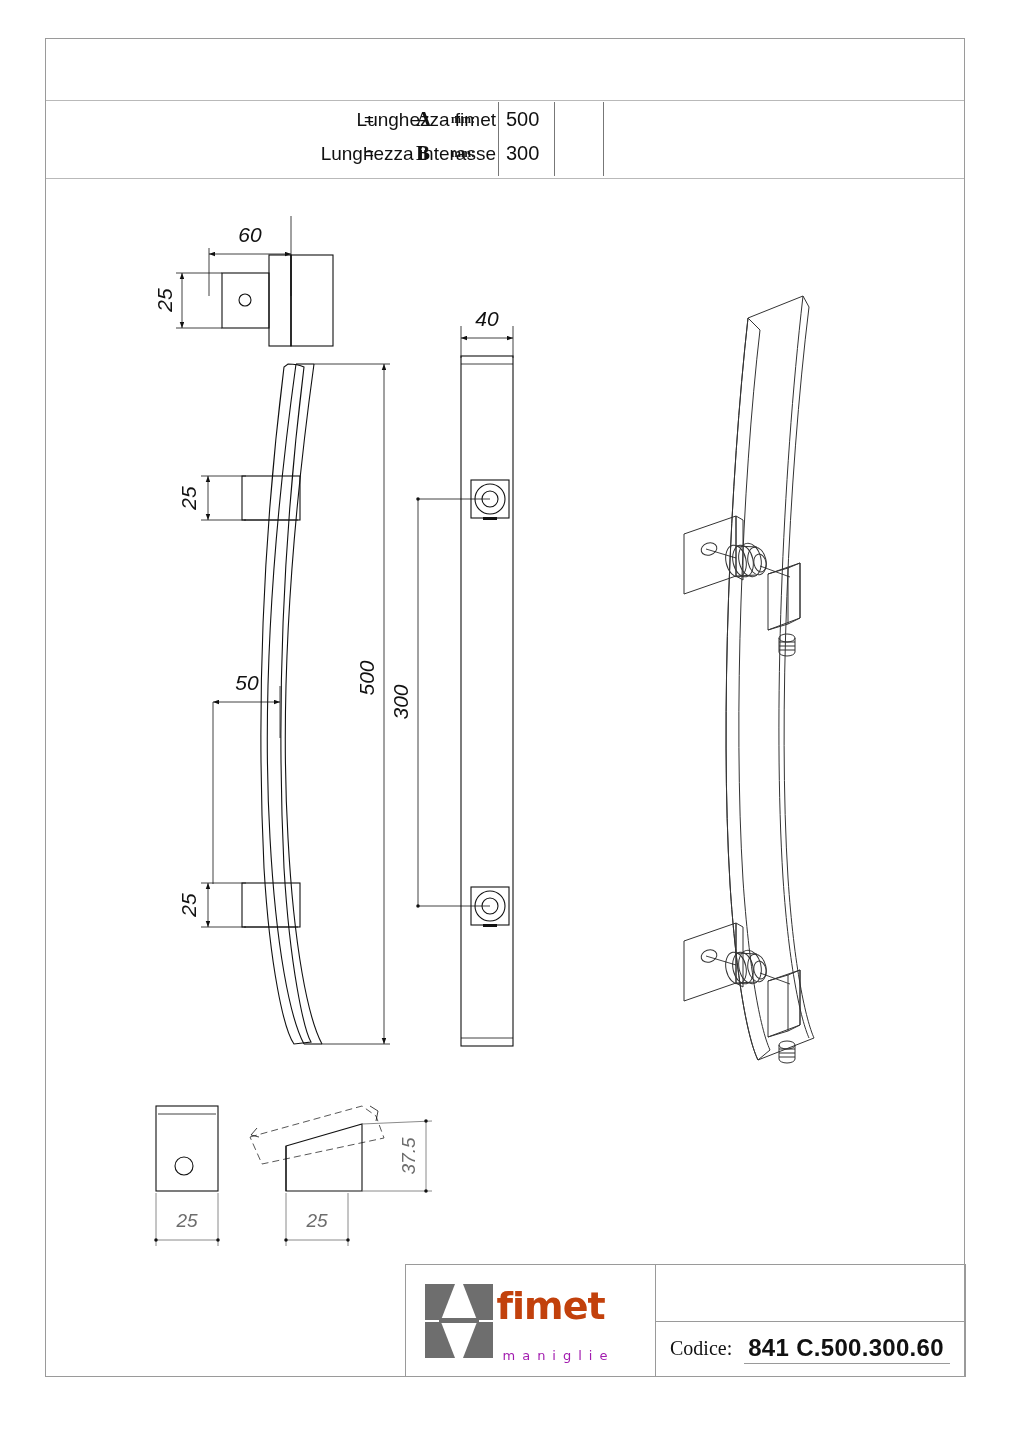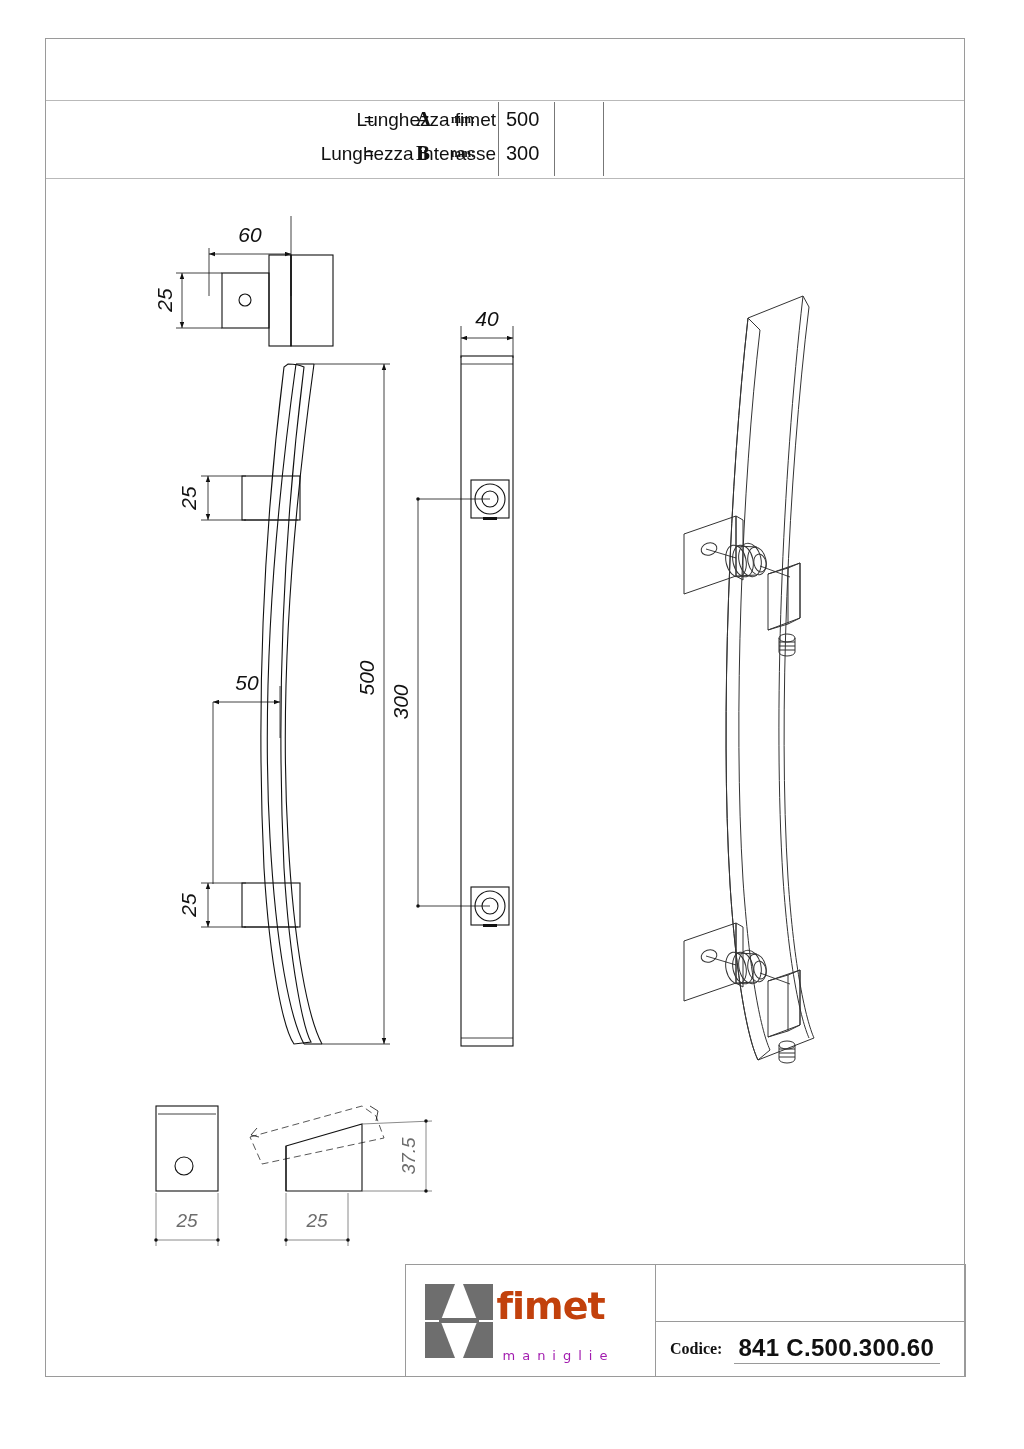--- a/index.html
+++ b/index.html
@@ -38,21 +38,21 @@
   #tblock{position:absolute;left:359px;top:1225px;width:561px;height:113px;
           border:1px solid #9a9a9a;box-sizing:border-box;}
   #logo-cell{position:absolute;left:0;top:0;width:250px;height:100%;
              border-right:1px solid #9a9a9a;box-sizing:border-box;
              display:flex;align-items:center;justify-content:center;}
   #code-cell{position:absolute;left:250px;top:0;right:0;height:100%;}
   #code-cell .divider{position:absolute;left:0;top:56px;width:100%;height:0;
                       border-top:1px solid #9a9a9a;}
   #code-row{position:absolute;left:0;top:56px;right:0;bottom:0;
             display:flex;align-items:center;padding-left:14px;box-sizing:border-box;}
-  #code-label{font-family:"Liberation Serif",serif;font-size:16px;font-weight:bold;}
+  #code-label{font-family:"Liberation Serif",serif;font-size:20px;}
   #code-value{margin-left:12px;font-size:24px;letter-spacing:.3px;
               border-bottom:1px solid #9a9a9a;padding:0 6px 1px 4px;font-weight:bold;}
 
   
   #logo{position:relative;width:220px;height:82px;}
   #logo .word{position:absolute;left:76px;top:4px;font-size:38px;
               font-weight:bold;color:#c2410c;letter-spacing:-1px;
               font-family:"DejaVu Sans",sans-serif;}
   #logo .sub{position:absolute;left:82px;top:52px;font-size:13px;
              color:#a21caf;letter-spacing:7px;

